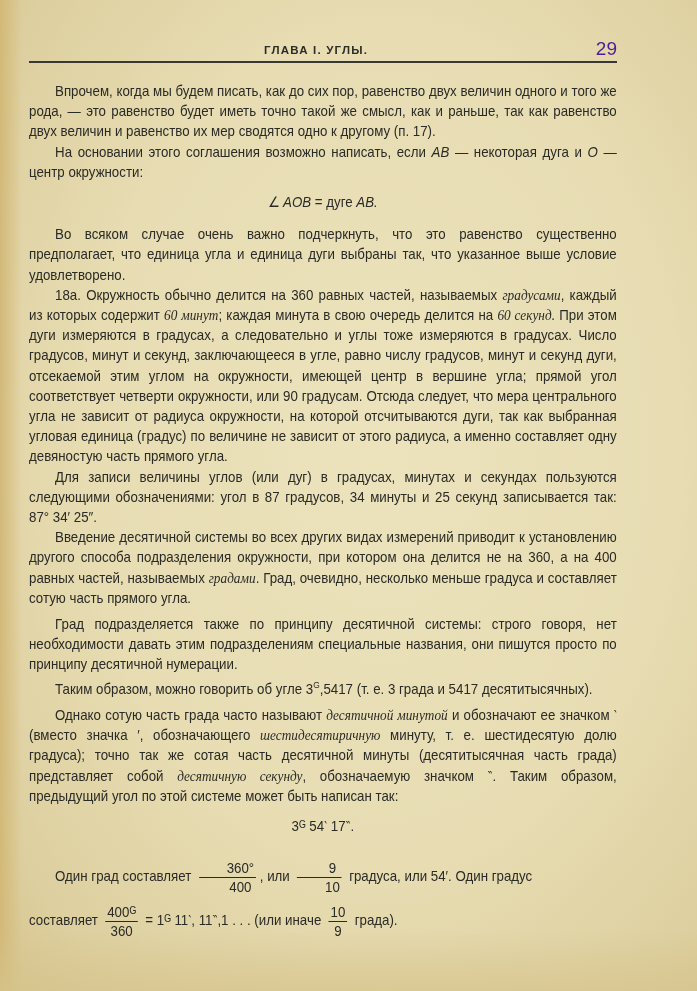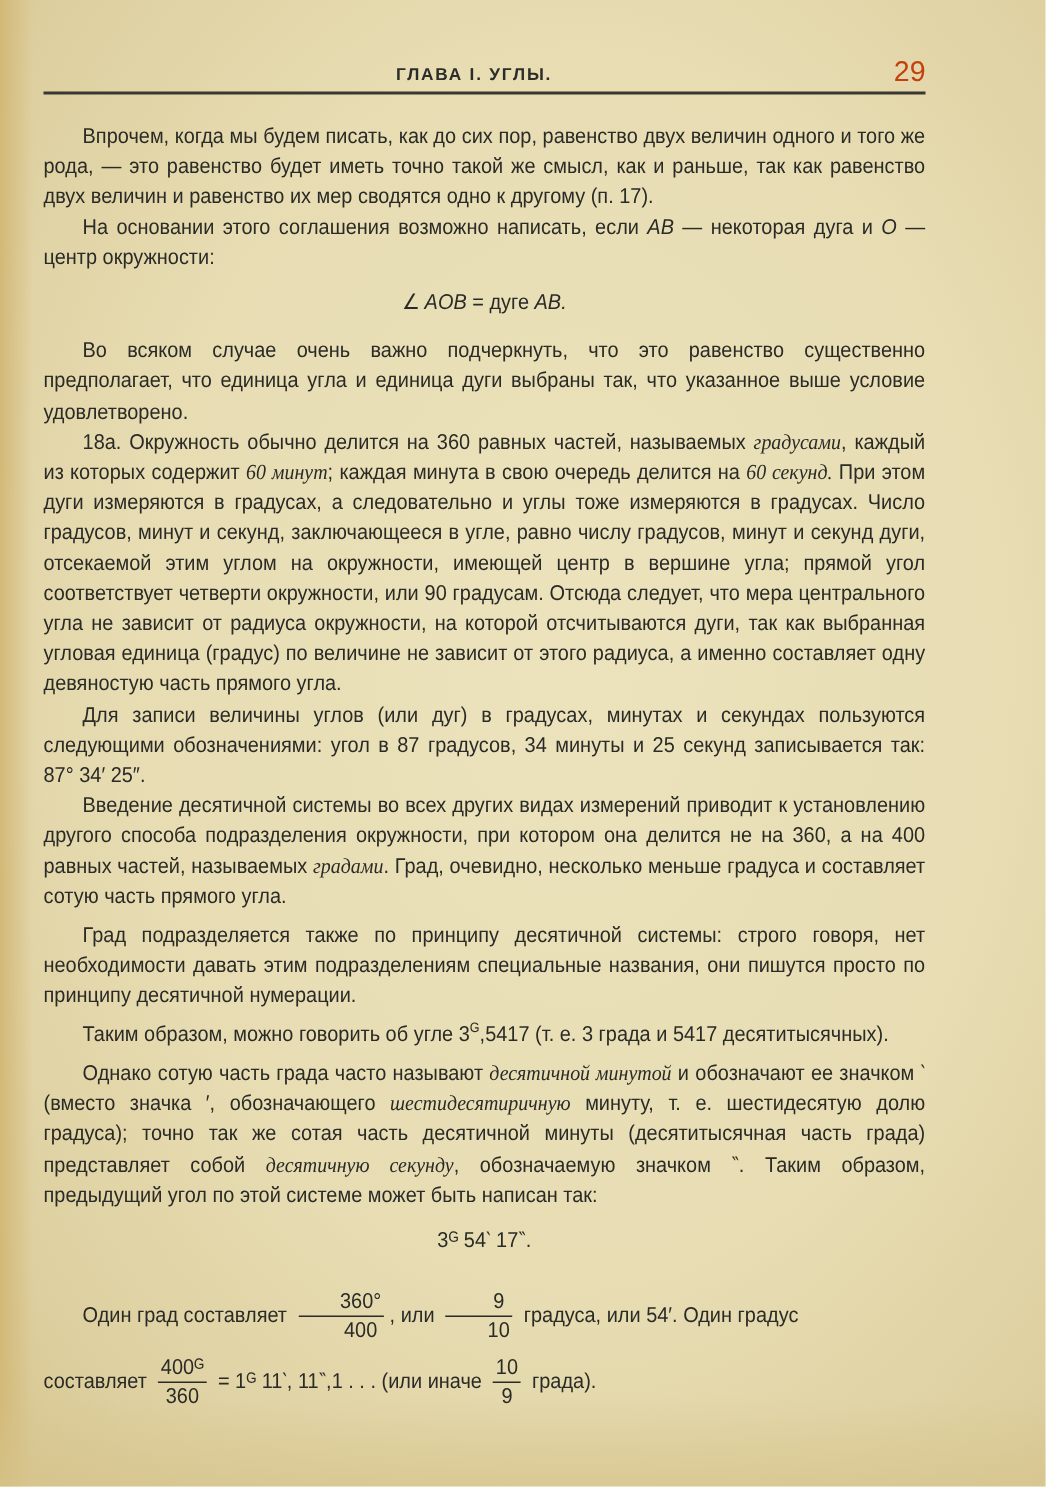--- a/index.html
+++ b/index.html
@@ -22,21 +22,21 @@
     position:absolute; left:29px; top:38px; width:588px; height:20px;
   }
   .running-head {
     position:absolute; left:235px; top:6px;
     font-family:"Liberation Sans", "DejaVu Sans", sans-serif;
     font-size:11.5px; font-weight:bold; letter-spacing:1.2px; color:#2c2c28;
   }
   .page-number {
     position:absolute; right:0; top:0;
     font-family:"Liberation Sans", "DejaVu Sans", sans-serif;
-    font-size:19px; color:#c2410c;
+    font-size:19px; color:#4c1d95;
   }
   .rule {
     position:absolute; left:29px; top:61px; width:588px; height:1.5px; background:#3a3833;
   }
   .body-text {
     position:absolute; left:29px; top:81px; width:588px;
     font-family:"Liberation Sans Narrow", "Liberation Sans", "DejaVu Sans", sans-serif;
     font-size:14.3px; line-height:20.2px;
     text-align:justify; color:#2a2a26;
     transform: scaleX(0.93); transform-origin:left top;

